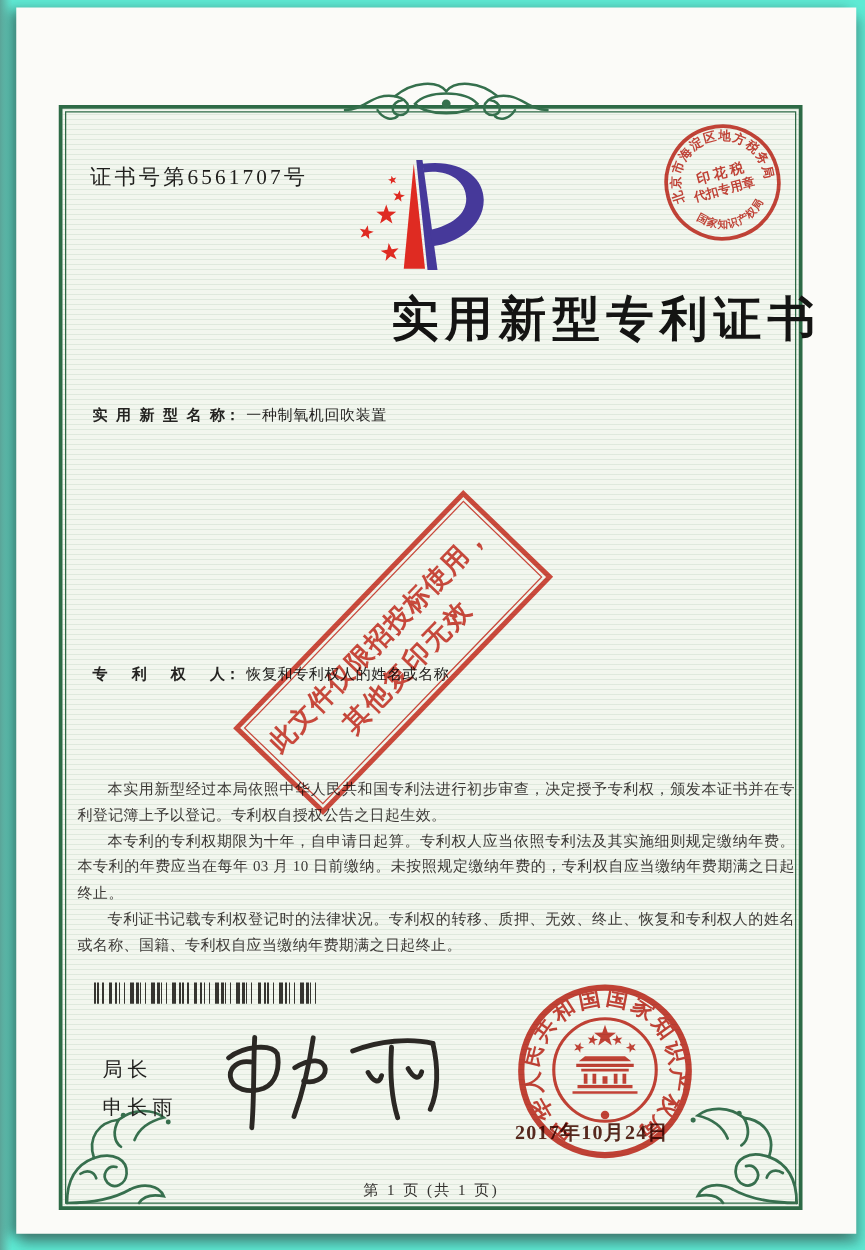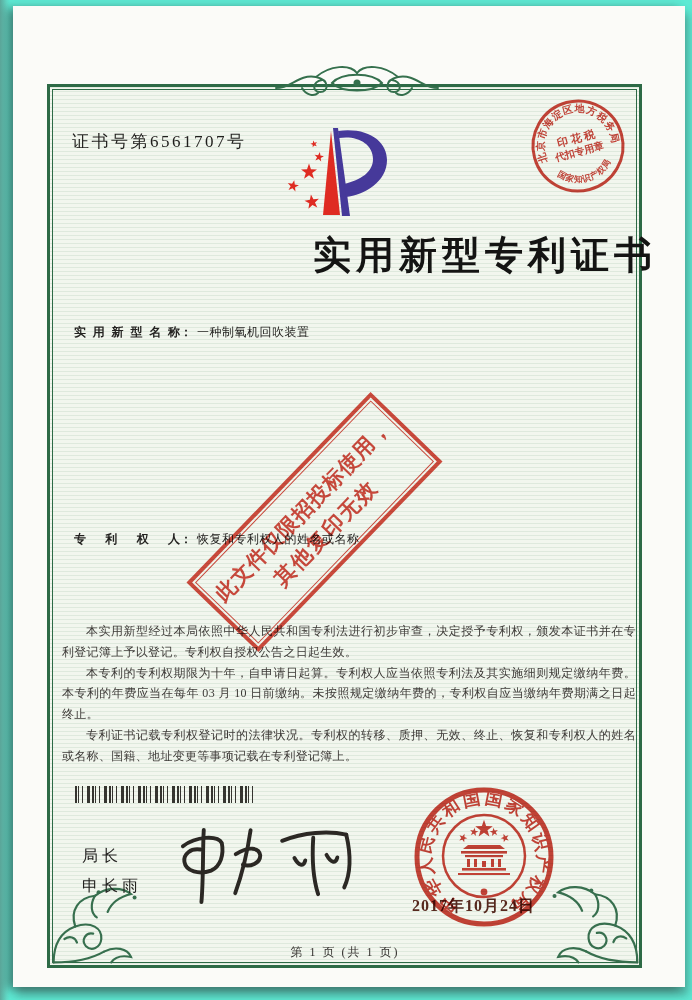--- a/index.html
+++ b/index.html
@@ -134,21 +134,21 @@
   <div class="abs frow" style="top:324px">
     <span class="flabel">实用新型名称</span><span class="fcolon">：</span><span class="fvalue">一种制氧机回吹装置</span>
   </div>
   <div class="abs frow" style="top:531px">
     <span class="flabel">专利权人</span><span class="fcolon">：</span><span class="fvalue">恢复和专利权人的姓名或名称</span>
   </div>
 
   <div class="abs bodytext">
     <p>本实用新型经过本局依照中华人民共和国专利法进行初步审查，决定授予专利权，颁发本证书并在专利登记簿上予以登记。专利权自授权公告之日起生效。</p>
     <p>本专利的专利权期限为十年，自申请日起算。专利权人应当依照专利法及其实施细则规定缴纳年费。本专利的年费应当在每年 03 月 10 日前缴纳。未按照规定缴纳年费的，专利权自应当缴纳年费期满之日起终止。</p>
-    <p>专利证书记载专利权登记时的法律状况。专利权的转移、质押、无效、终止、恢复和专利权人的姓名或名称、国籍、地址变更等事项记载在专利登记簿上。</p>
+    <p>专利证书记载专利权登记时的法律状况。专利权的转移、质押、无效、终止、恢复和专利权人的姓名或名称、国籍、专利权自应当缴纳年费期满之日起终止。</p>
   </div>
 
   <div class="abs barcode"></div>
 
   <div class="abs signer" style="top:846px">局长</div>
   <div class="abs signer" style="top:876px">申长雨</div>
   <svg class="abs" style="left:168px;top:815px;" width="190" height="100" viewBox="0 0 195 100">
     <g stroke="#2b2824" stroke-width="4" fill="none" stroke-linecap="round" stroke-linejoin="round" transform="rotate(-2 95 50)">
       <path d="M38 12 C36 34 36 62 33 86"></path>
       <path d="M16 28 C30 18 52 18 56 26 C58 38 54 50 44 54 C32 58 18 54 17 44 C16 36 24 30 34 32"></path>

